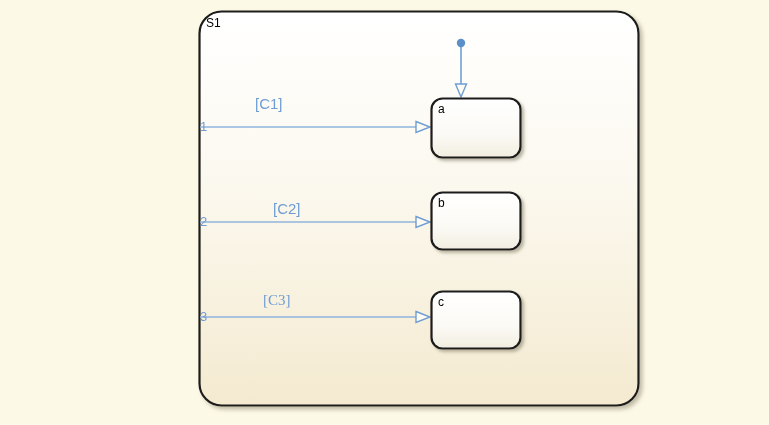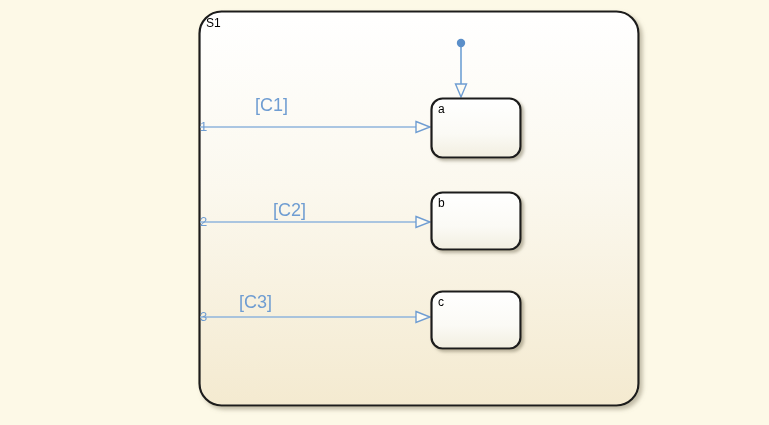--- a/index.html
+++ b/index.html
@@ -36,21 +36,21 @@
     pointer-events: none;
   }
   .state-name {
     font-family: "Liberation Sans", sans-serif;
     font-size: 12px;
     color: #000000;
     letter-spacing: 0px;
   }
   .cond-label {
     font-family: "Liberation Sans", sans-serif;
-    font-size: 18px;
+    font-size: 15px;
     color: #6f9dd2;
   }
   .port-num {
     font-family: "Liberation Sans", sans-serif;
     font-size: 13px;
     color: #6f9dd2;
   }
 </style>
 </head>
 <body>
@@ -120,21 +120,21 @@
   <div class="lbl state-name" style="left:438px; top:102px;">a</div>
 
   <div class="lbl state-name" style="left:438px; top:196px;">b</div>
 
   <div class="lbl state-name" style="left:438px; top:295px;">c</div>
 
   <div class="lbl cond-label" style="left:255px; top:95px;">[C1]</div>
 
   <div class="lbl cond-label" style="left:257px; top:200px;margin-left:16px;">[C2]</div>
 
-  <div class="lbl cond-label" style="left:239px; top:292px;">[C3]</div>
+  <div class="lbl cond-label" style="left:263px; top:292px;font-family:Liberation Serif, serif;">[C3]</div>
 
   <div class="lbl port-num" style="left:200px; top:119px;">1</div>
 
   <div class="lbl port-num" style="left:200px; top:214px;">2</div>
 
   <div class="lbl port-num" style="left:200px; top:309px;">3</div>
 
 </div>
 
 </body></html>

